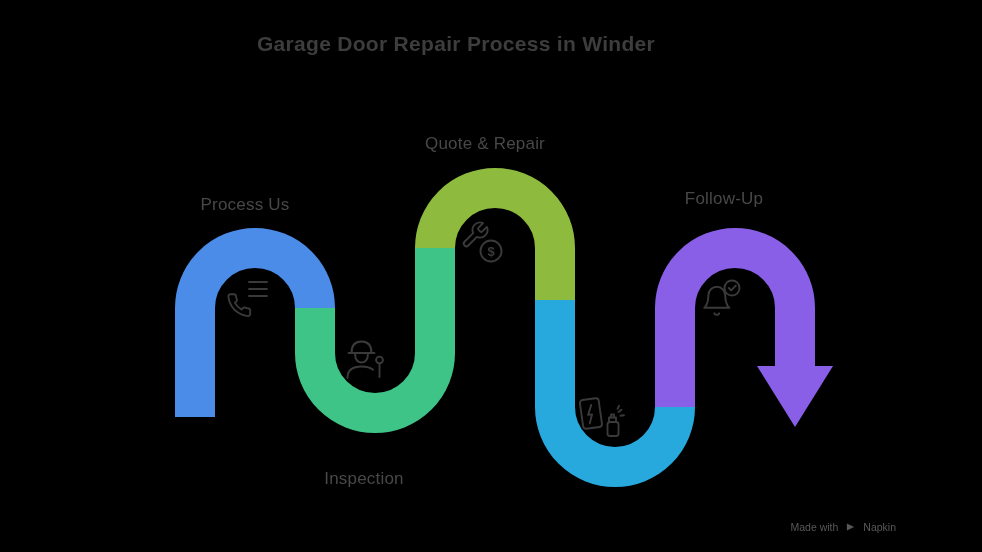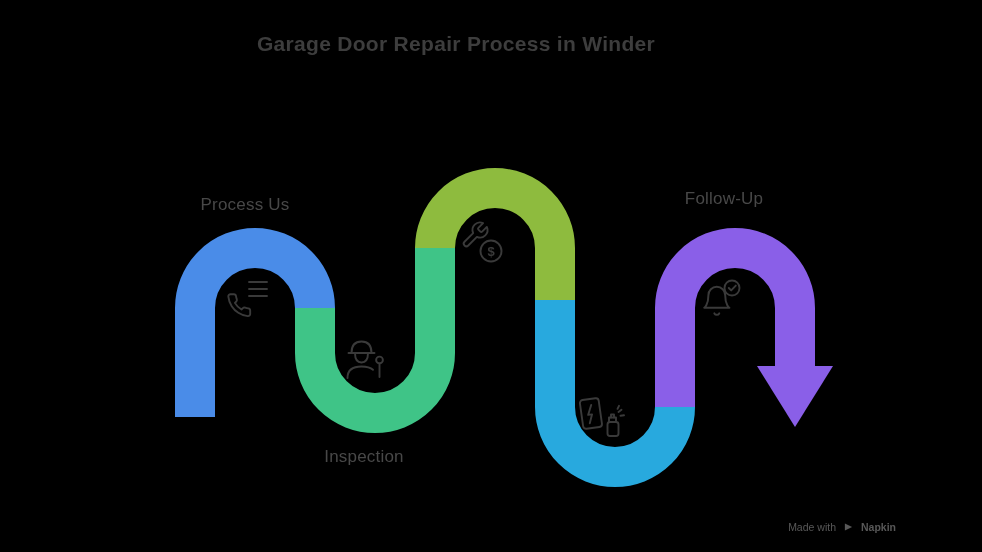--- a/index.html
+++ b/index.html
@@ -19,21 +19,21 @@
   .icon{stroke:var(--icon); fill:none; stroke-width:1.9; stroke-linecap:round; stroke-linejoin:round;}
   .icon-fill{fill:var(--icon); stroke:none; font-family:"Liberation Sans", sans-serif; font-weight:bold;}
   .step-label{
     position:absolute; transform:translate(-50%,-50%); white-space:nowrap;
     font-size:17px; color:var(--label); letter-spacing:.2px;
   }
   .watermark{
     position:absolute; right:16px; bottom:19px; display:flex; align-items:center; gap:8px;
     font-size:10.5px; color:var(--watermark); cursor:pointer;
   }
-  .watermark .brand{font-weight:bold;}
+  .watermark .brand{font-weight:normal;}
 </style>
 </head>
 <body>
 
 <div class="canvas">
 
   <div class="title">Garage Door Repair Process in Winder</div>
 
   <svg class="ribbon" width="982" height="552" viewBox="0 0 982 552">
 
@@ -87,21 +87,22 @@
       <g transform="translate(0,8) scale(1.4)" stroke-width="1.4">
         <path d="M18 8A6 6 0 0 0 6 8c0 7-3 9-3 9h18s-3-2-3-9"></path>
         <path d="M13.73 21a2 2 0 0 1-3.46 0"></path>
       </g>
       <circle cx="32" cy="12" r="7.5"></circle>
       <path d="M28.8 12 l2.4 2.4 l4.6 -4.8"></path>
     </g>
   </svg>
 
   <div class="step-label" style="left:245px; top:205px">Process Us</div>
-  <div class="step-label" style="left:364px; top:457px">Inspection</div>
+  <div class="step-label" style="left:364px; top:479px">Inspection</div>
+  <div class="step-label" style="left:485px; top:144px">Quote &amp; Repair</div>
   <div class="step-label" style="left:724px; top:199px">Follow-Up</div>
 
   <div class="watermark">
     <span>Made with</span>
     <svg width="9" height="10" viewBox="0 0 10 10">
       <path d="M1 1 L9 5 L1 9 Z" fill="#585858"></path>
     </svg>
     <span class="brand">Napkin</span>
   </div>
 

